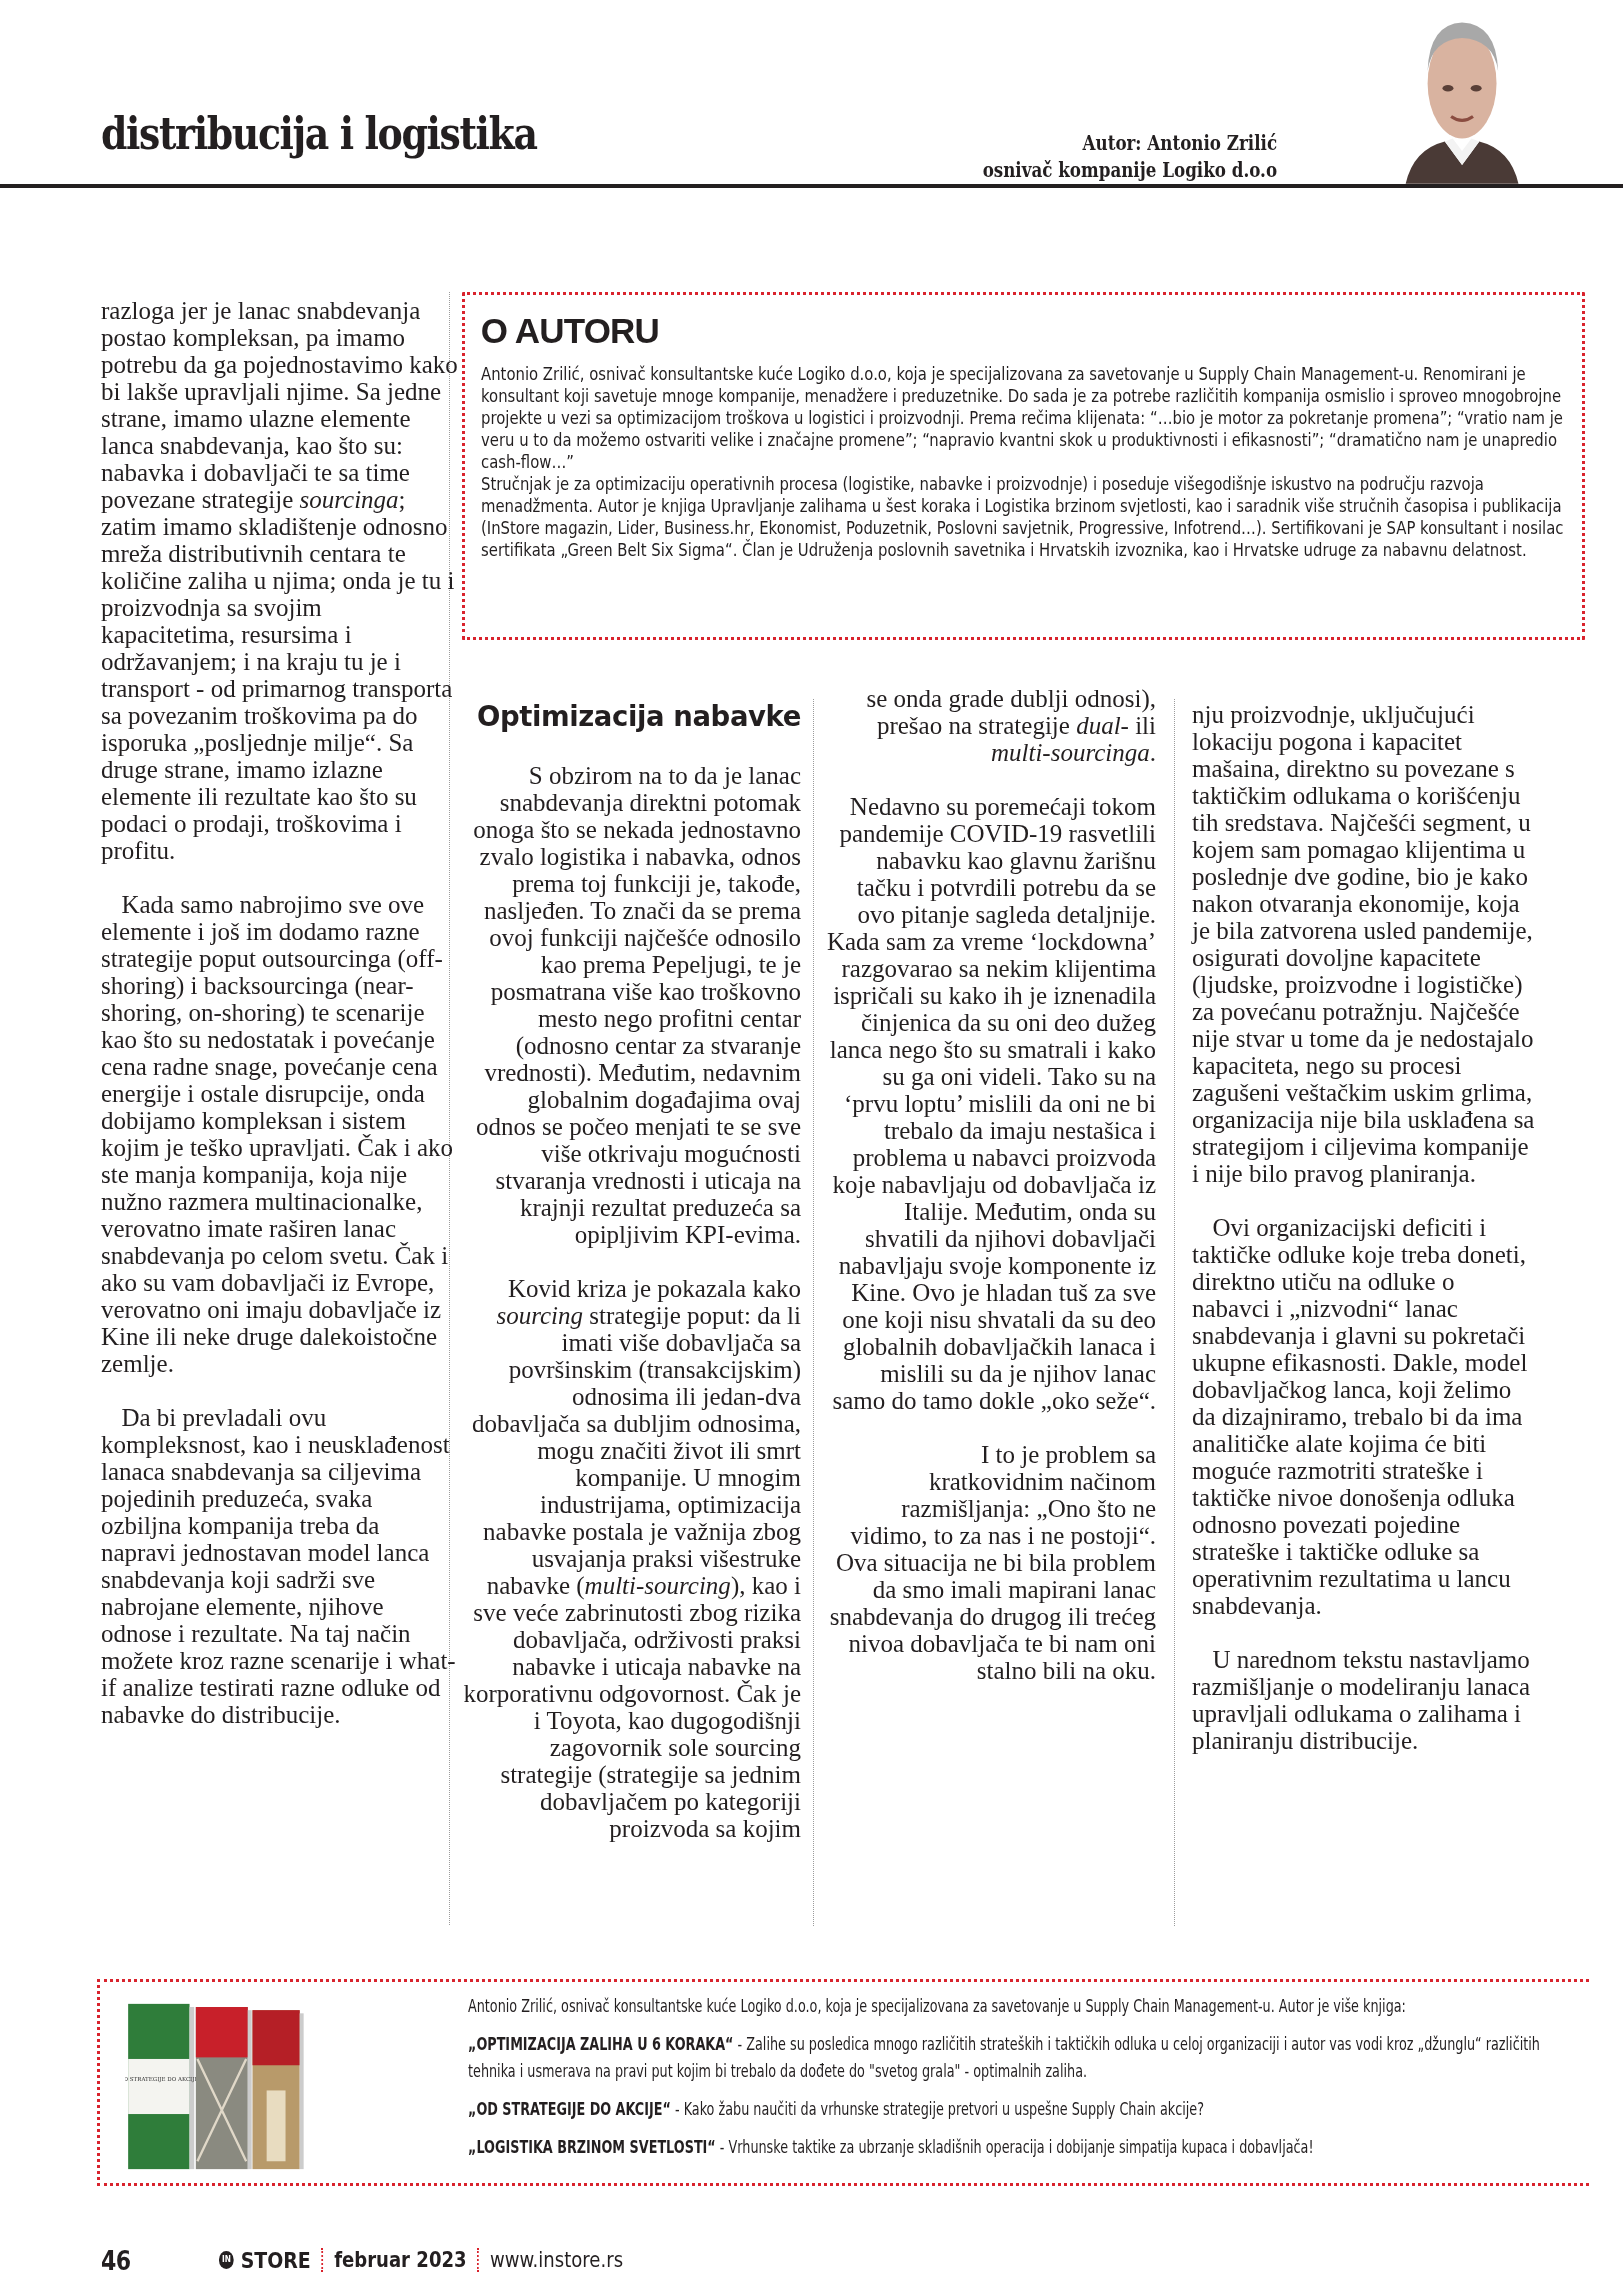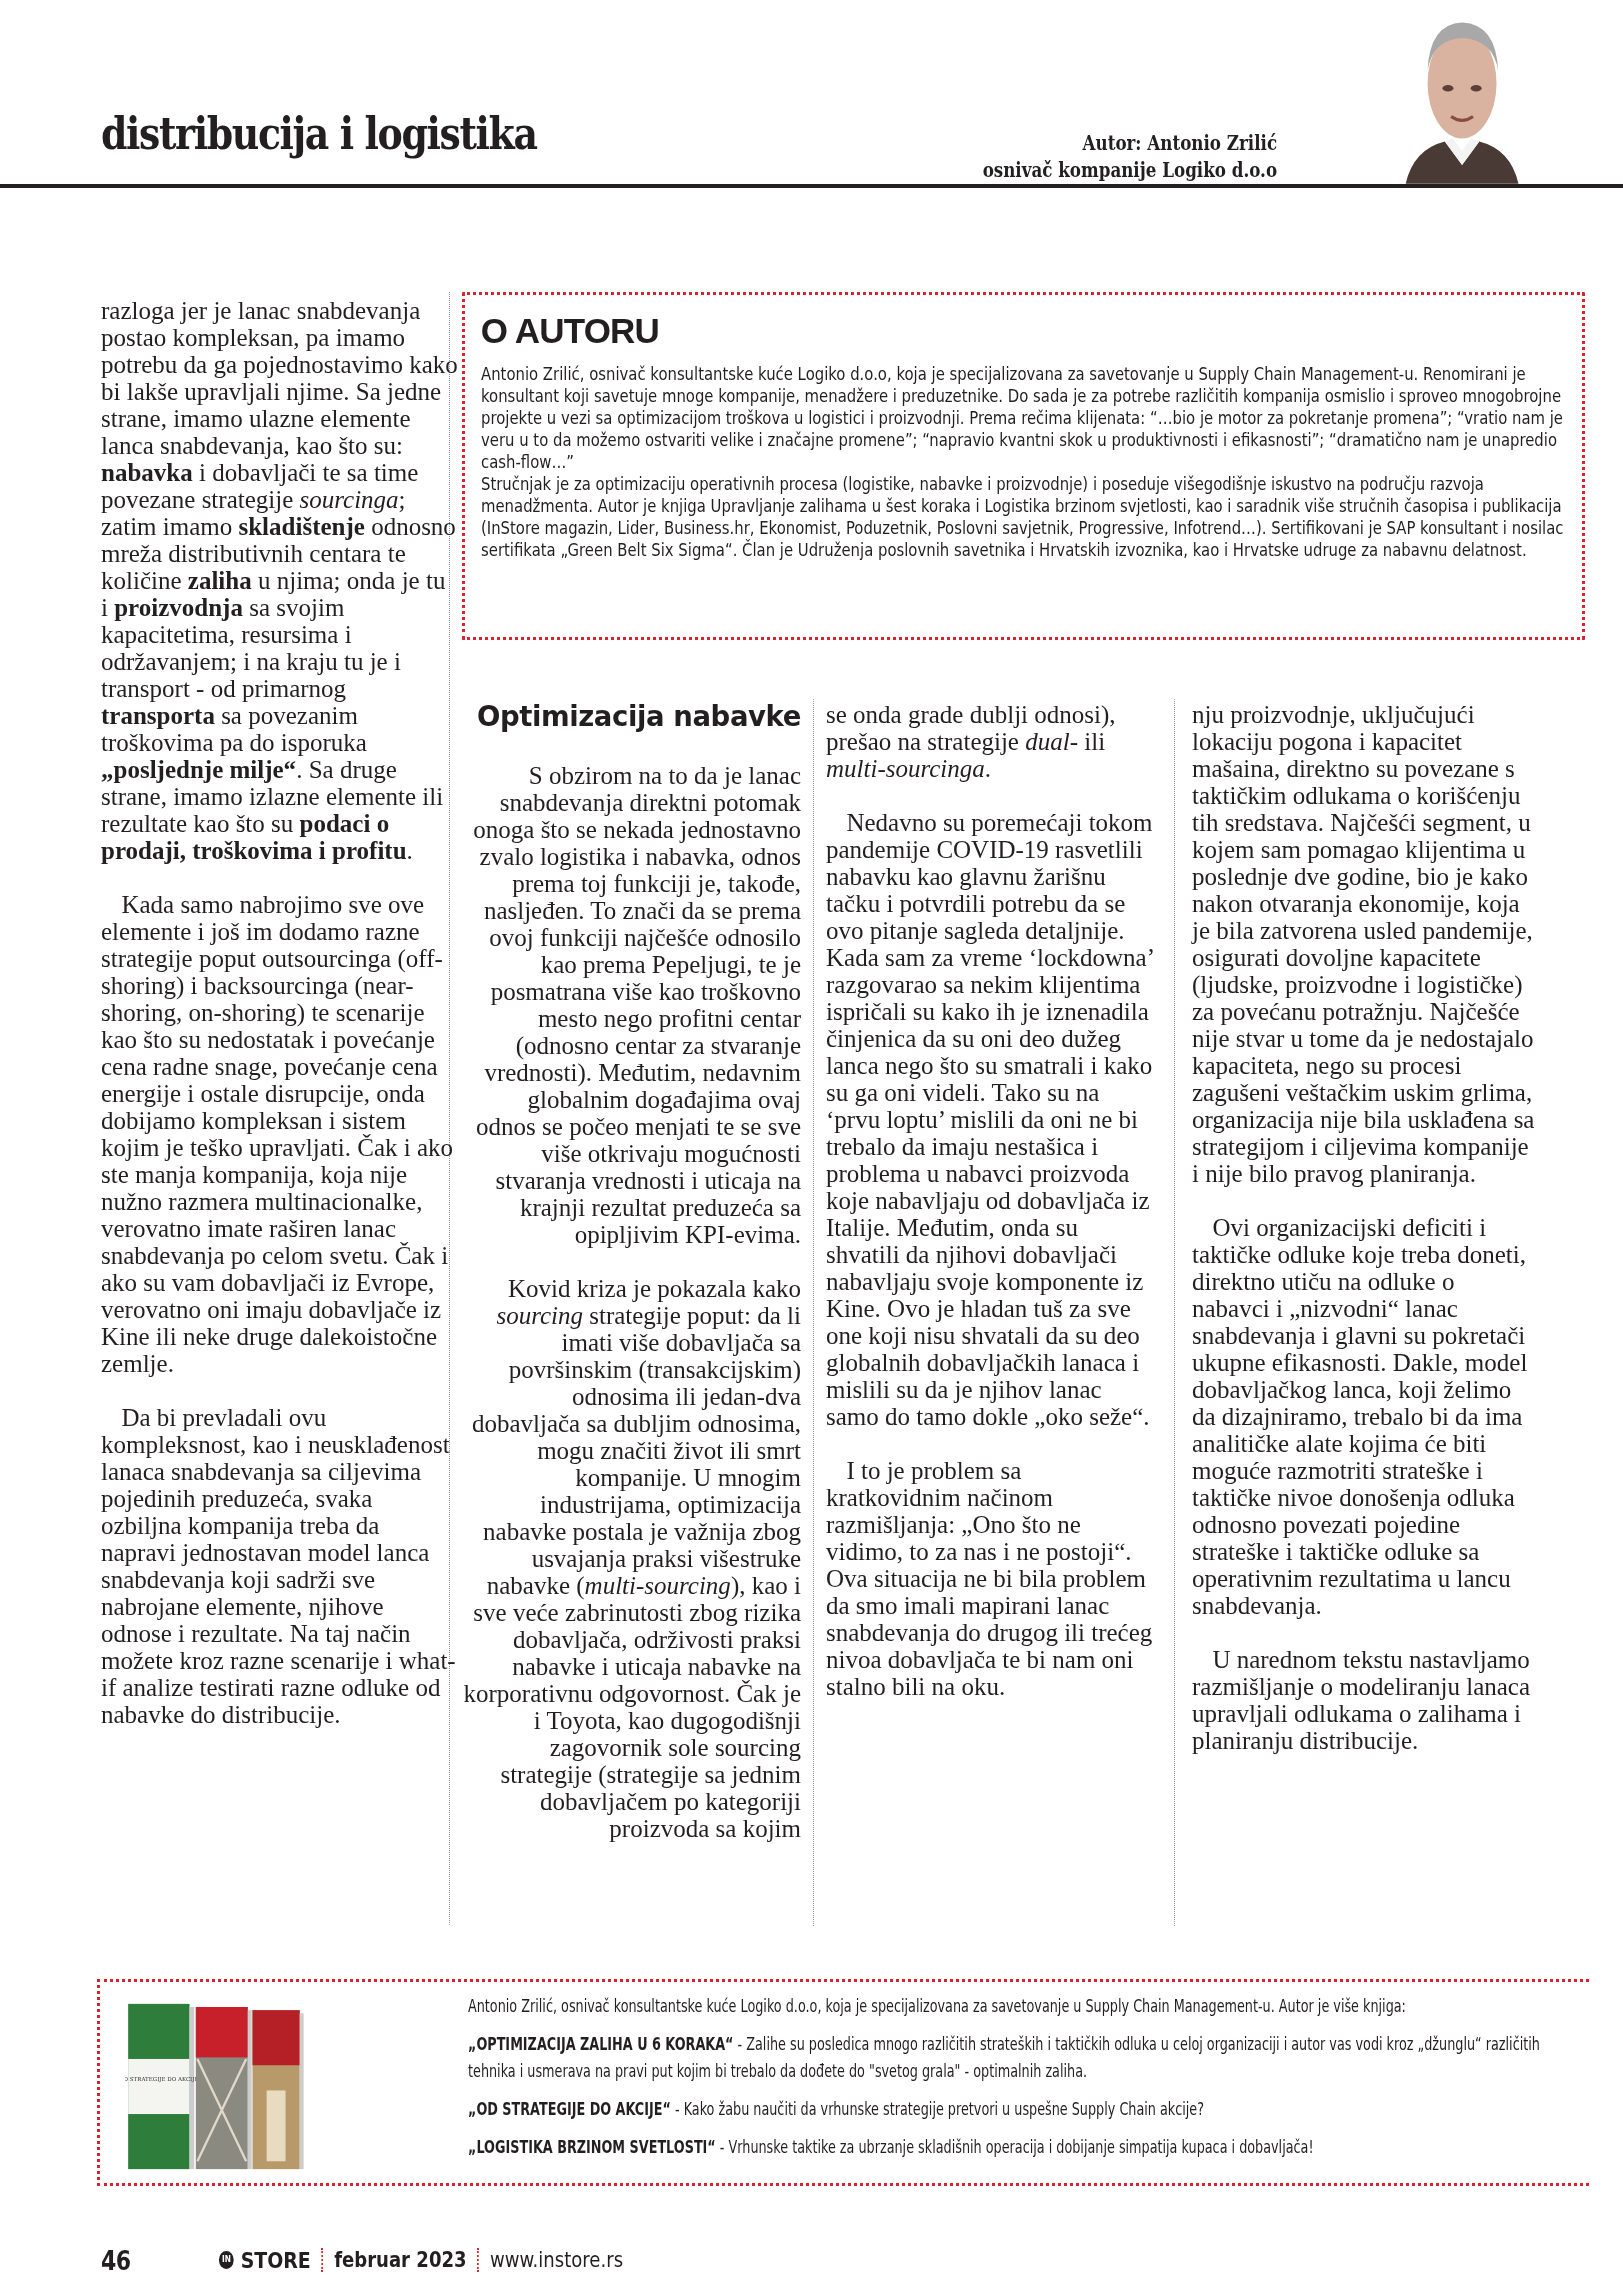--- a/index.html
+++ b/index.html
@@ -9,25 +9,25 @@
   #section-title { position:absolute; left:101px; top:112px; font-family:"DejaVu Serif", serif; font-weight:bold; font-size:44px; letter-spacing:-1.6px; transform:scaleX(0.86); transform-origin:left top; color:#231f20; line-height:1; }
   #author-byline { position:absolute; right:346px; top:130px; text-align:right; font-family:"DejaVu Serif", serif; font-weight:bold; font-size:20.4px; line-height:27px; transform:scaleX(0.82); transform-origin:right top; color:#231f20; }
   #author-photo { position:absolute; left:1390px; top:15.7px; width:141px; height:168px; }
   #header-rule { position:absolute; left:0; top:184px; width:1623px; height:3.9px; background:#231f20; }
 
   
   .col { position:absolute; font-family:"Liberation Serif", "DejaVu Serif", serif; font-size:25px; line-height:27px; color:#231f20; }
   .col p { margin:0 0 27px 0; text-indent:0; }
   .col p.indent { text-indent:20.4px; }
   .col p:last-child { margin-bottom:0;margin-top:6px; }
-  .col b { font-weight:bold; }
+  .col b { font-weight:normal; }
   .col i { font-style:italic; }
   #col-1 { left:101px; top:297px; width:357px; }
   #col-2 { left:463px; top:750px; width:338px;text-align:right; }
-  #col-3 { left:826px; top:701px; width:330px; }
+  #col-3 { left:826px; top:685px; width:330px;text-align:right; }
   #col-4 { left:1192px; top:701px; width:346px; }
 
   .vrule { position:absolute; width:0; border-left:1.6px dotted #9b9b9b; }
   #vrule-1 { left:449px; top:292px; height:1633px; }
   #vrule-2 { left:813px; top:699px; height:1227px; }
   #vrule-3 { left:1174px; top:699px; height:1227px; }
 
   .subhead { font-family:"DejaVu Sans", sans-serif; font-weight:bold; font-size:27.5px; letter-spacing:-0.4px; color:#231f20; margin:0 0 30px 0; line-height:31px; }
 
   

